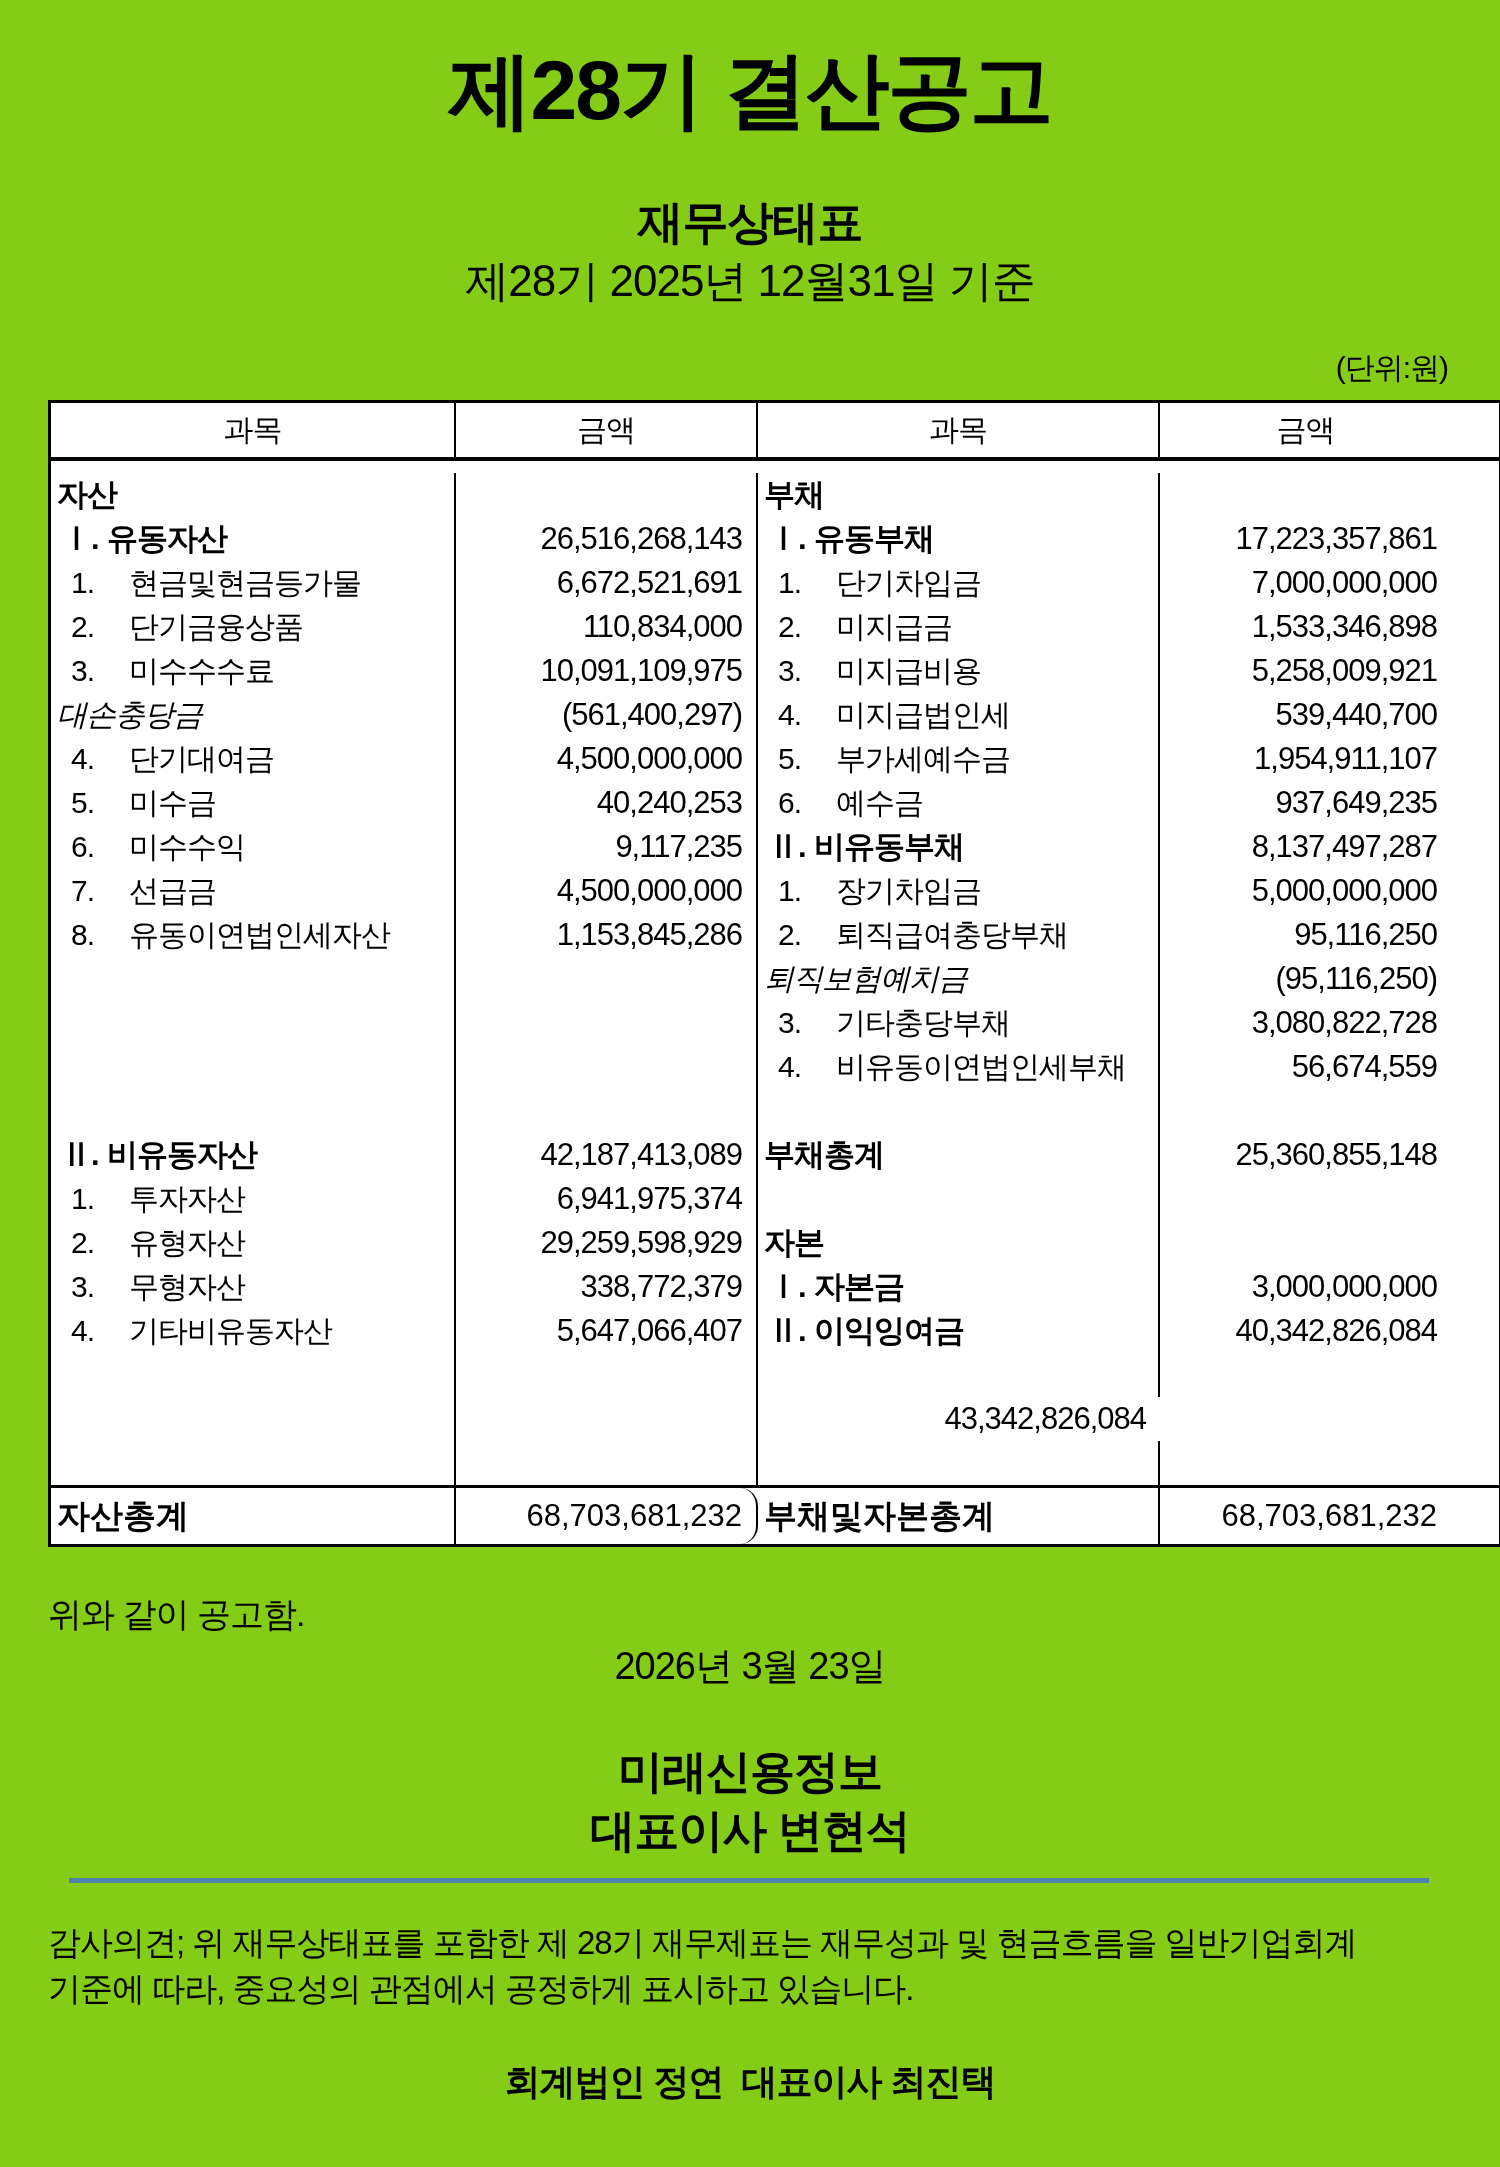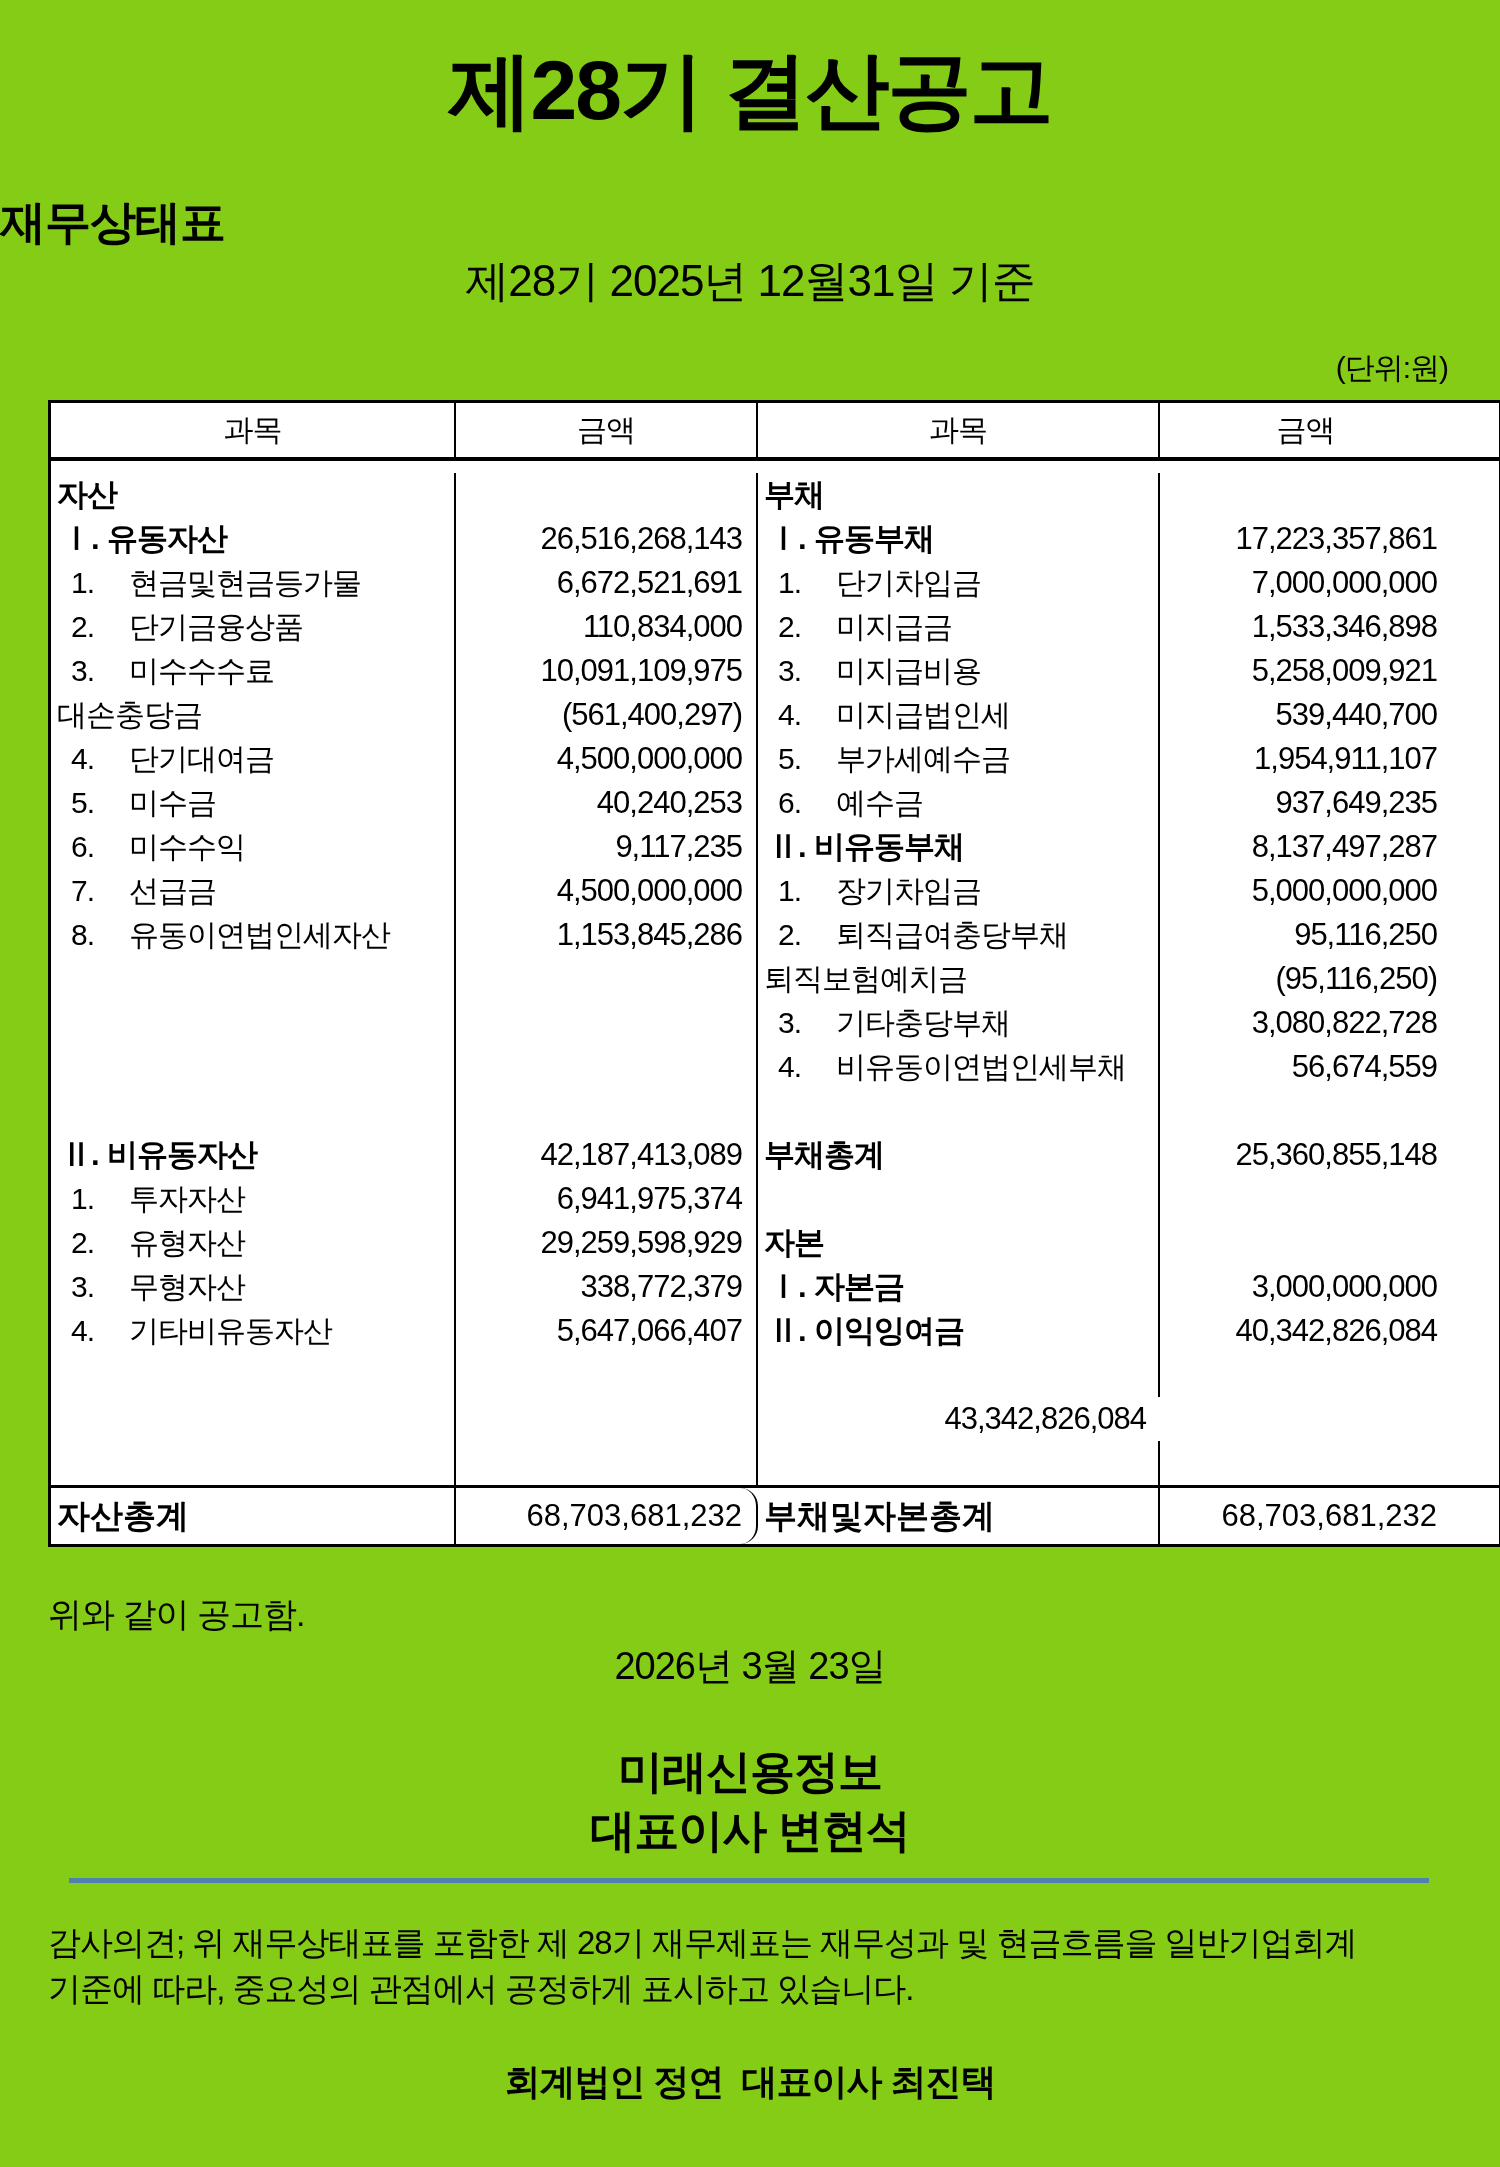--- a/index.html
+++ b/index.html
@@ -12,21 +12,21 @@
     color:#000;
     overflow:hidden;
   }
   
   .doc-title{
     position:absolute; top:34px; left:0; width:100%;
     text-align:center; font-size:84px; font-weight:700; letter-spacing:-2px;
   }
   .doc-subtitle{
     position:absolute; top:192px; left:0; width:100%;
-    text-align:left; font-size:46px; font-weight:700; letter-spacing:-1px;
+    text-align:center; font-size:46px; font-weight:700; letter-spacing:-1px;
   }
   .doc-dateline{
     position:absolute; top:252px; left:0; width:100%;
     text-align:center; font-size:44px; font-weight:400; letter-spacing:-1px;
   }
   .unit-label{
     position:absolute; top:348px; left:48px; width:1400px;
     text-align:right; font-size:30px; letter-spacing:-1px;
   }
   
@@ -48,21 +48,21 @@
   .trow{display:grid; grid-template-columns:405px 302px 402px 291px; height:44px;}
   .trow .cell{height:44px; line-height:44px; font-size:31px; letter-spacing:-1px;}
   .cell.amount{text-align:right; padding-right:14px;}
   .cell.label{padding-left:6px;}
   .cell.label .num{display:inline-block;}
   .cell.lvl0{padding-left:6px;}
   .cell.lvl1{padding-left:10px;}
   .cell.lvl1 .num{width:46px;}
   .cell.lvl2{padding-left:20px; font-size:30px;}
   .cell.lvl2 .num{width:58px;}
-  .cell.lvl3{font-size:30px;}
+  .cell.lvl3{font-size:30px;font-style:italic;}
   .cell.b{font-weight:700;}
   .tfoot{border-top:3px solid #000;}
   .tfoot .cell{height:56px; line-height:56px; font-size:33px;}
   .tfoot .cell.label{font-weight:700; padding-left:6px;font-family:Liberation Serif, serif;}
   .tfoot .cell.amount{font-weight:400; font-size:31px;border-radius:18px;}
   
   .notice{position:absolute; top:1592px; left:48px; font-size:34px; letter-spacing:-1px;}
   .announce-date{position:absolute; top:1641px; left:0; width:100%; text-align:center; font-size:38px; letter-spacing:-1px;}
   .company-name{position:absolute; top:1742px; left:0; width:100%; text-align:center; font-size:45px; font-weight:700; letter-spacing:-1px;}
   .ceo-name{position:absolute; top:1801px; left:0; width:100%; text-align:center; font-size:45px; font-weight:700; letter-spacing:-1px;}

